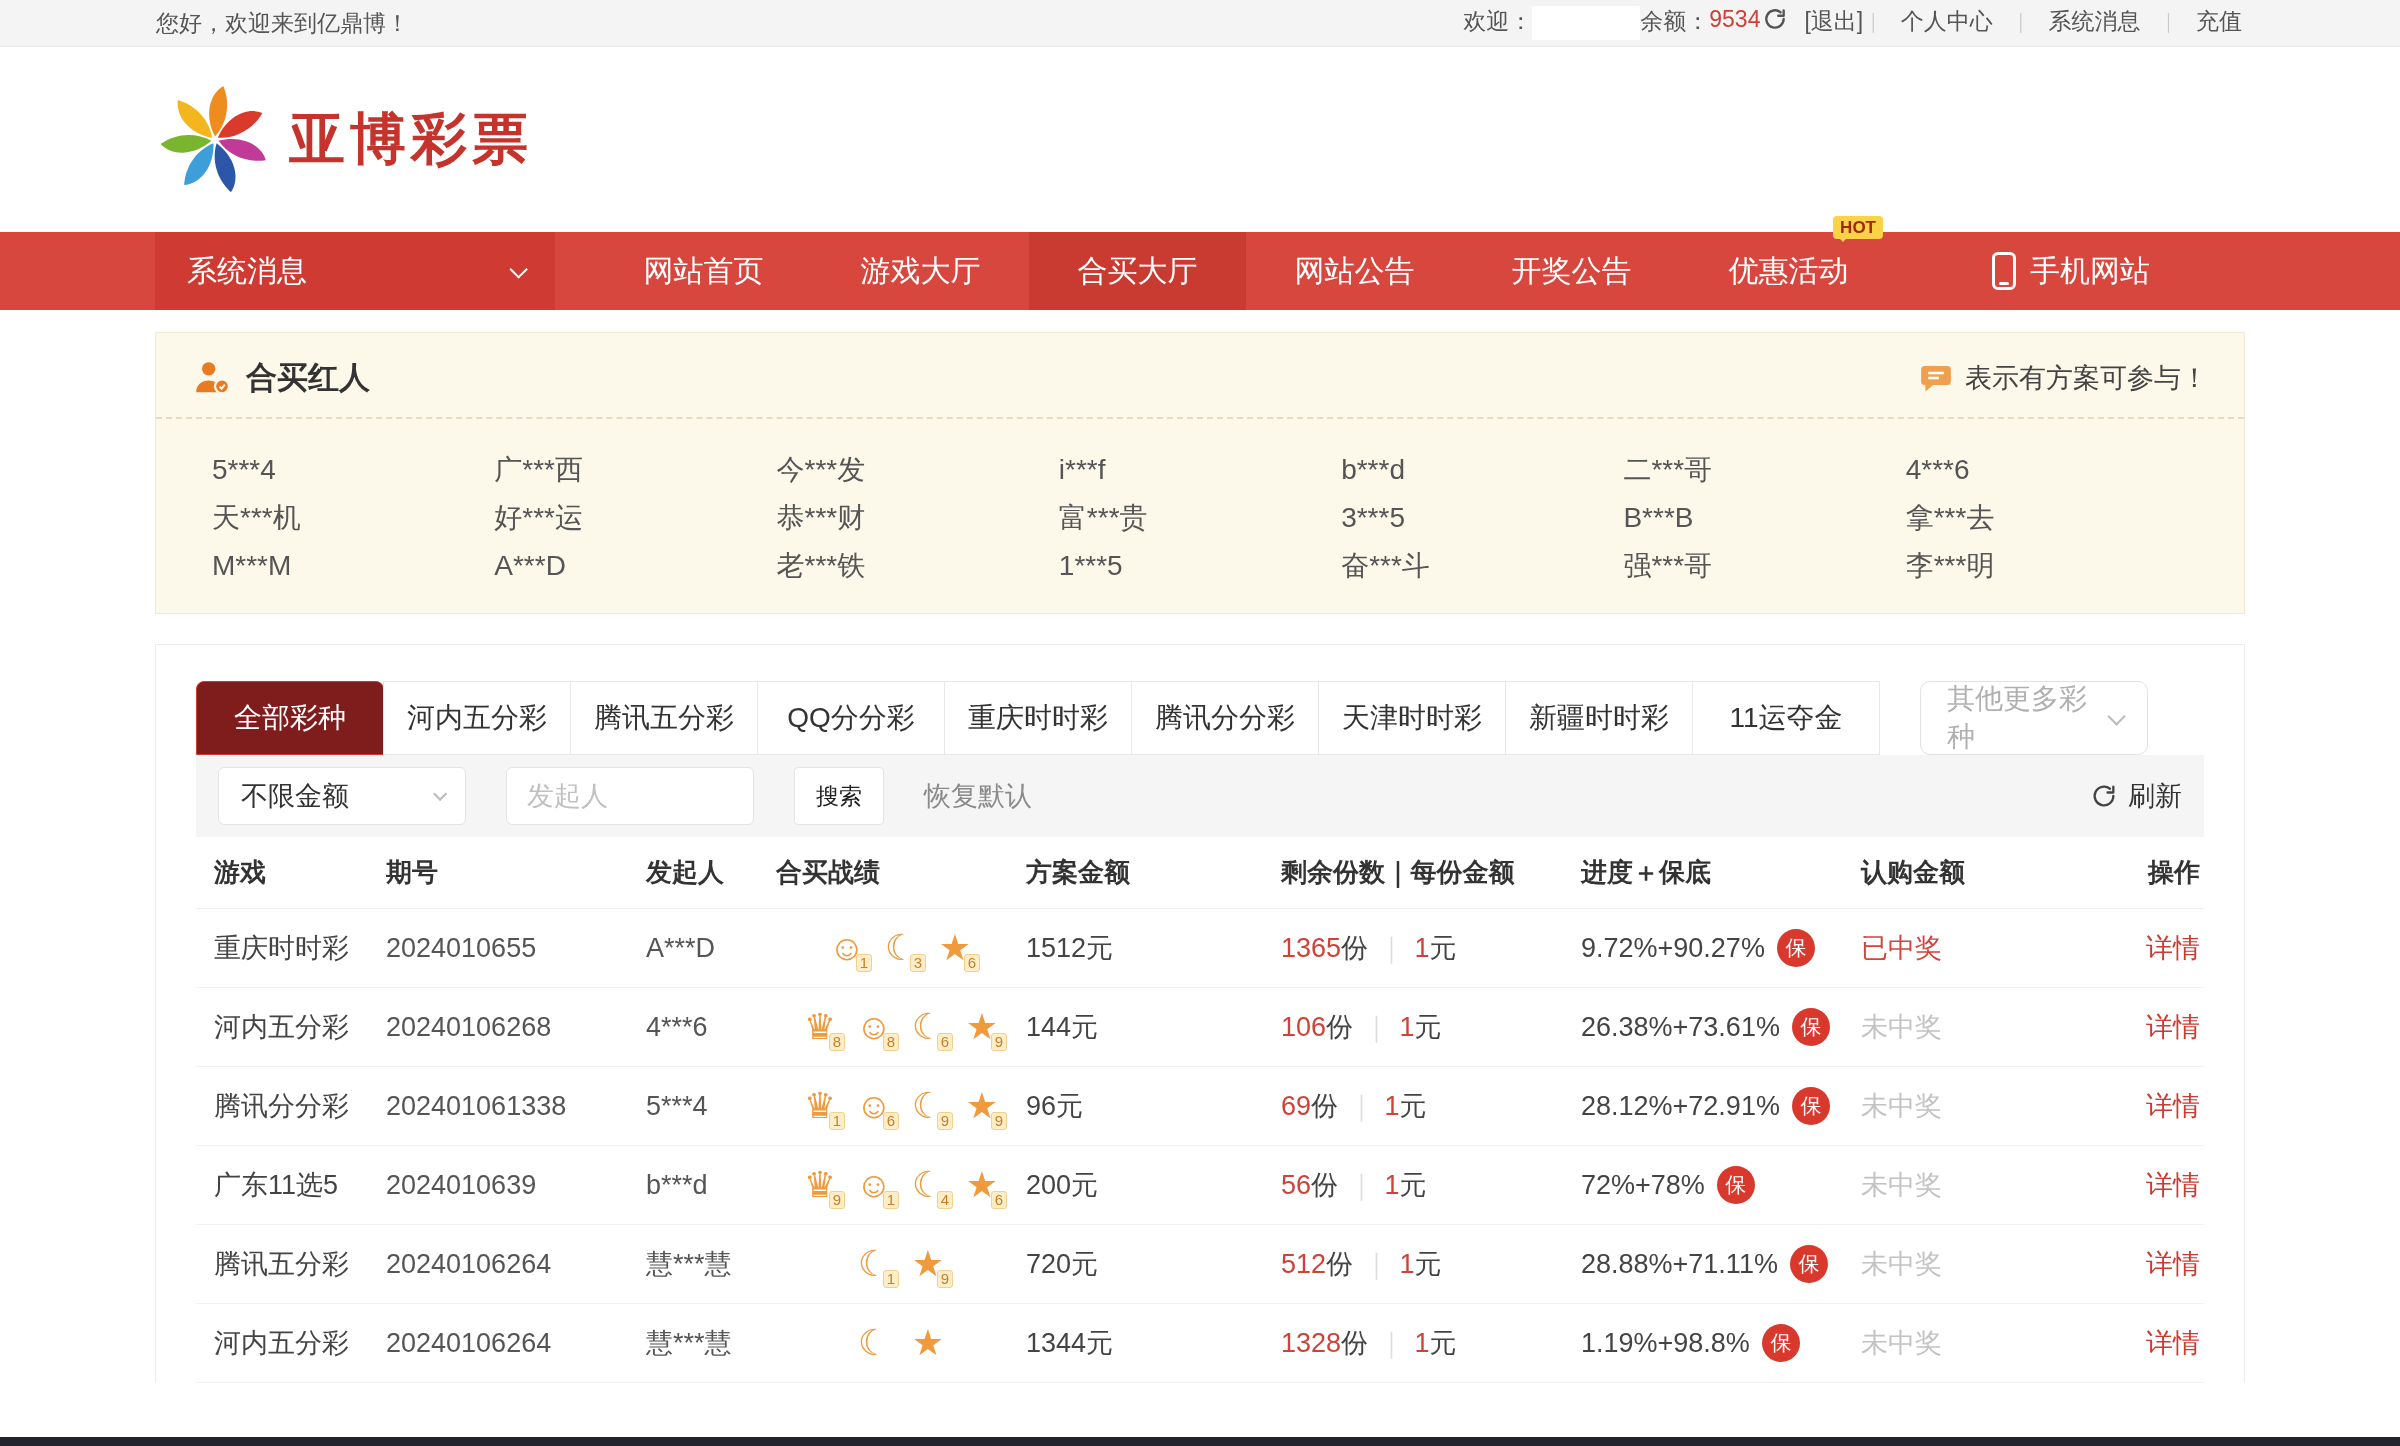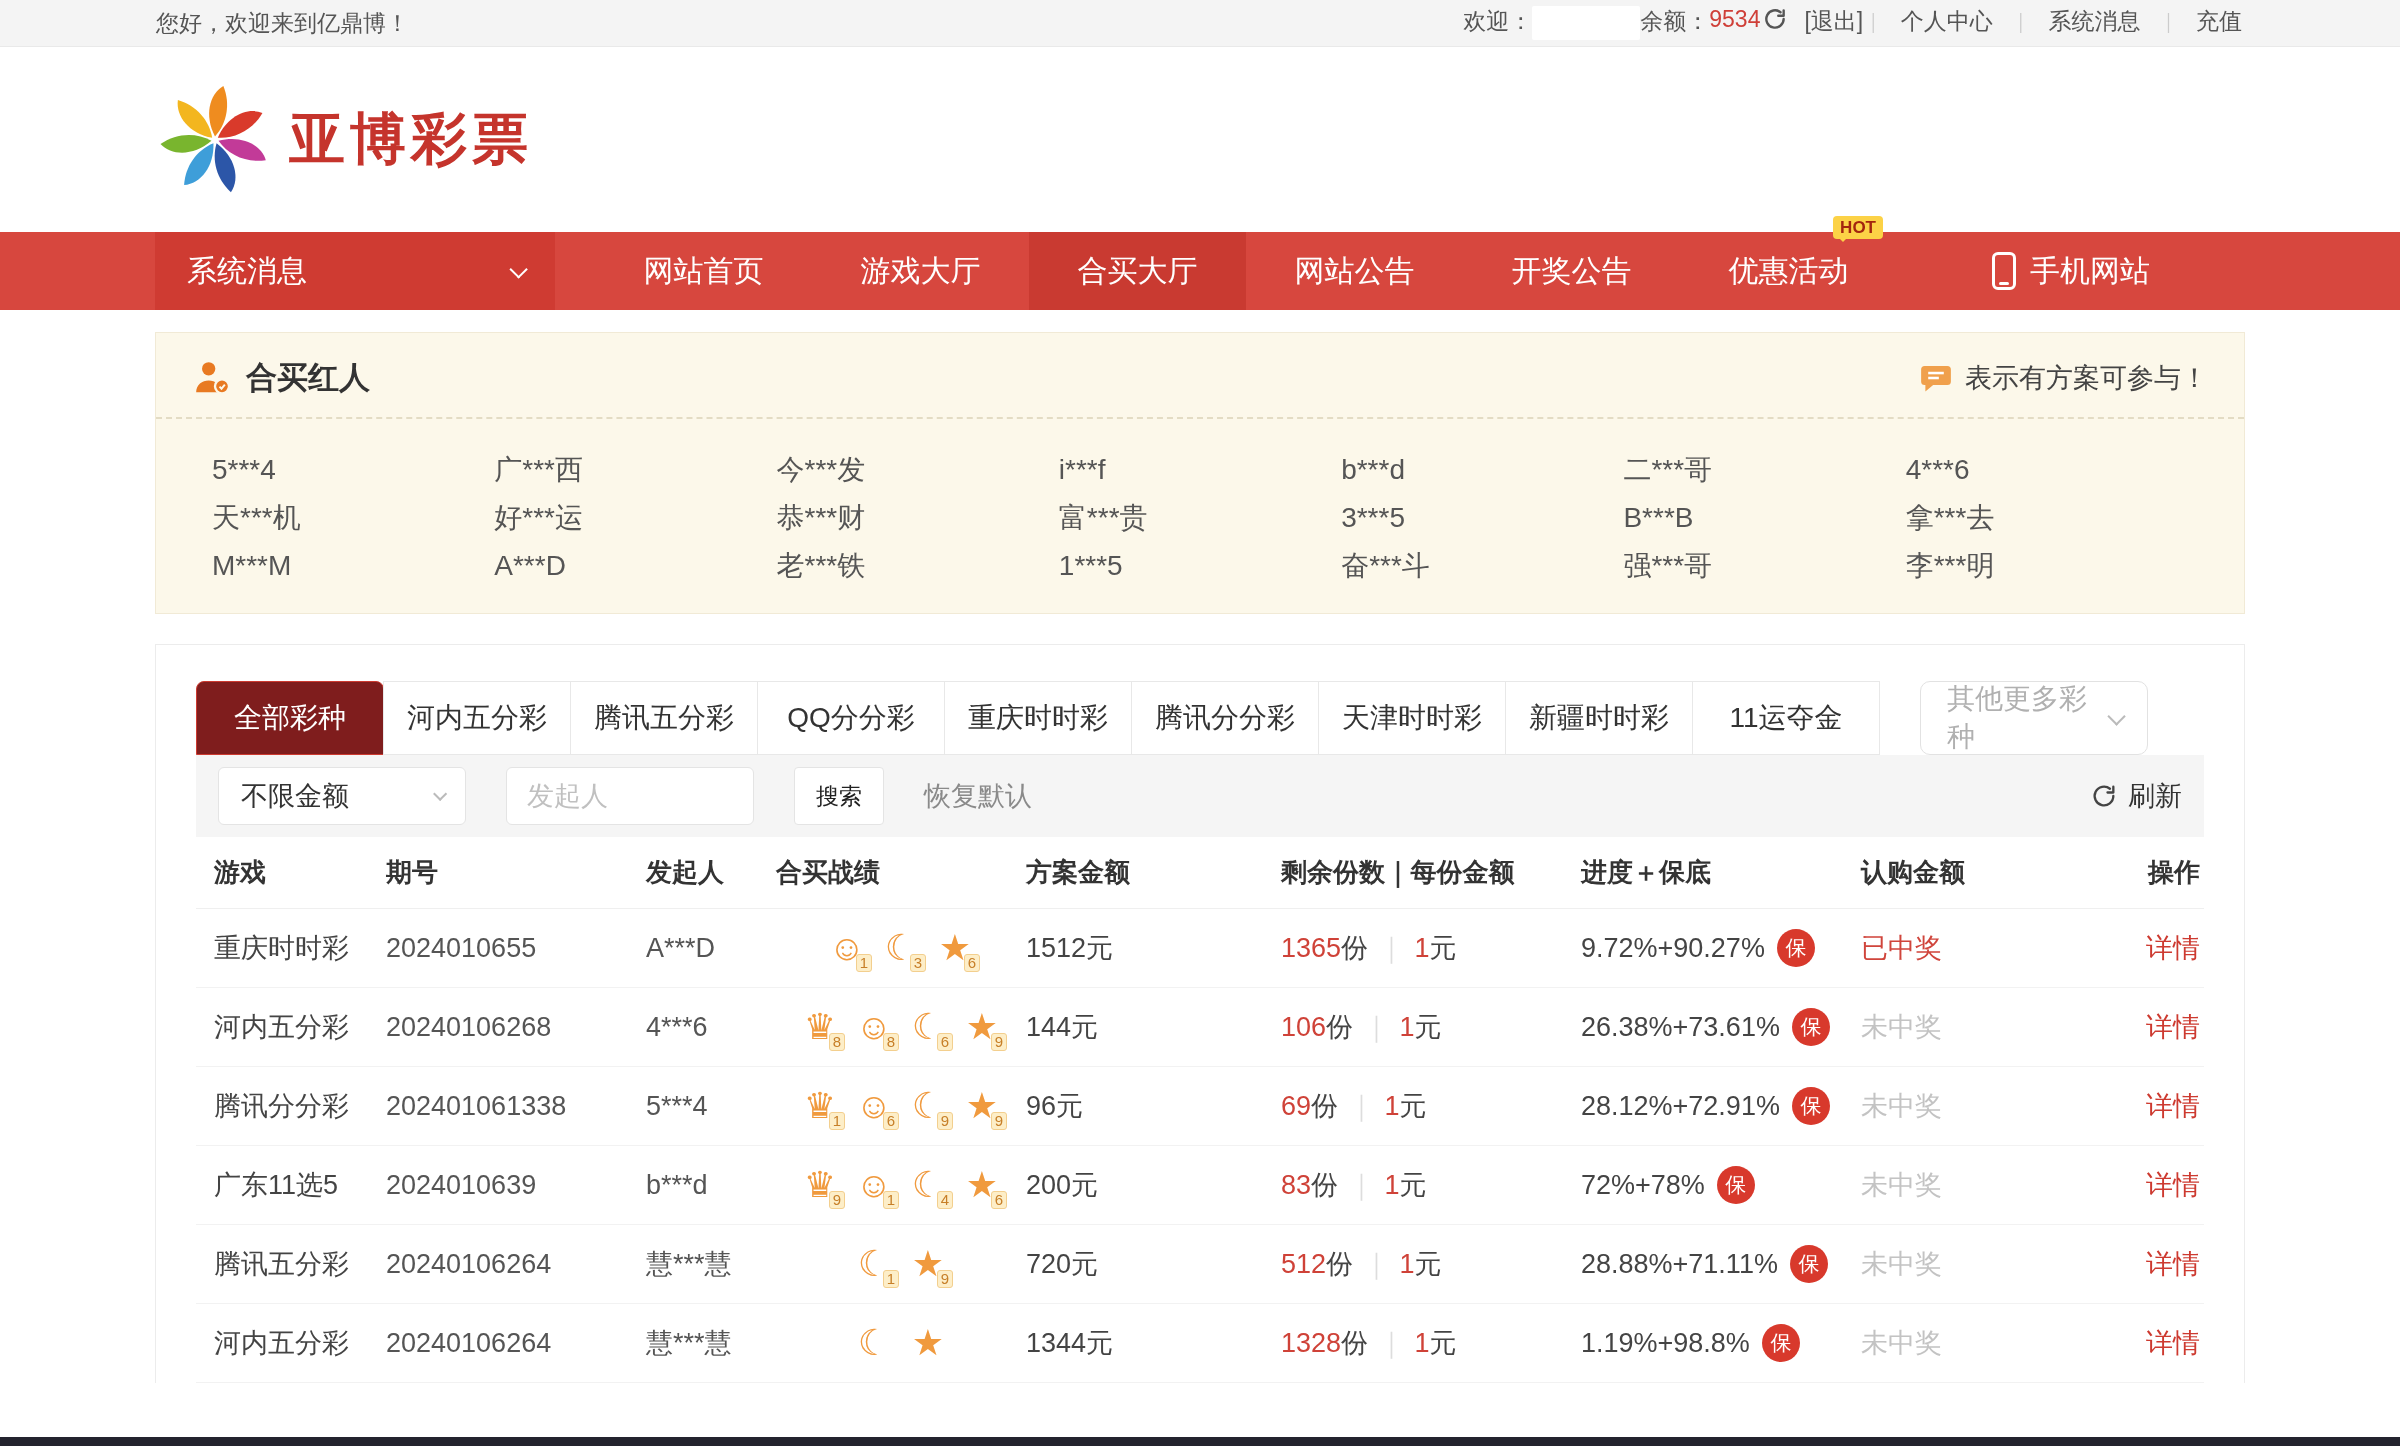--- a/index.html
+++ b/index.html
@@ -390,21 +390,21 @@
             <div class="td issue">2024010639</div>
             <div class="td sponsor">b***d</div>
             <div class="td badges">
               <span class="badge"><span class="bglyph">♛</span><span class="bnum">9</span></span>
               <span class="badge"><span class="bglyph">☺</span><span class="bnum">1</span></span>
               <span class="badge"><span class="bglyph">☾</span><span class="bnum">4</span></span>
               <span class="badge"><span class="bglyph">★</span><span class="bnum">6</span></span>
             </div>
             <div class="td amount">200元</div>
             <div class="td shares">
-              <span><span class="red">83</span><span>份</span></span>
+              <span><span class="red">56</span><span>份</span></span>
               <span class="share-sep">｜</span>
               <span><span class="red">1</span><span>元</span></span>
             </div>
             <div class="td progress">
               <span>72%+78%</span>
               <span class="guard">保</span>
             </div>
             <div class="td status-lose">未中奖</div>
             <div class="td action col-right">详情</div>
           </div>

